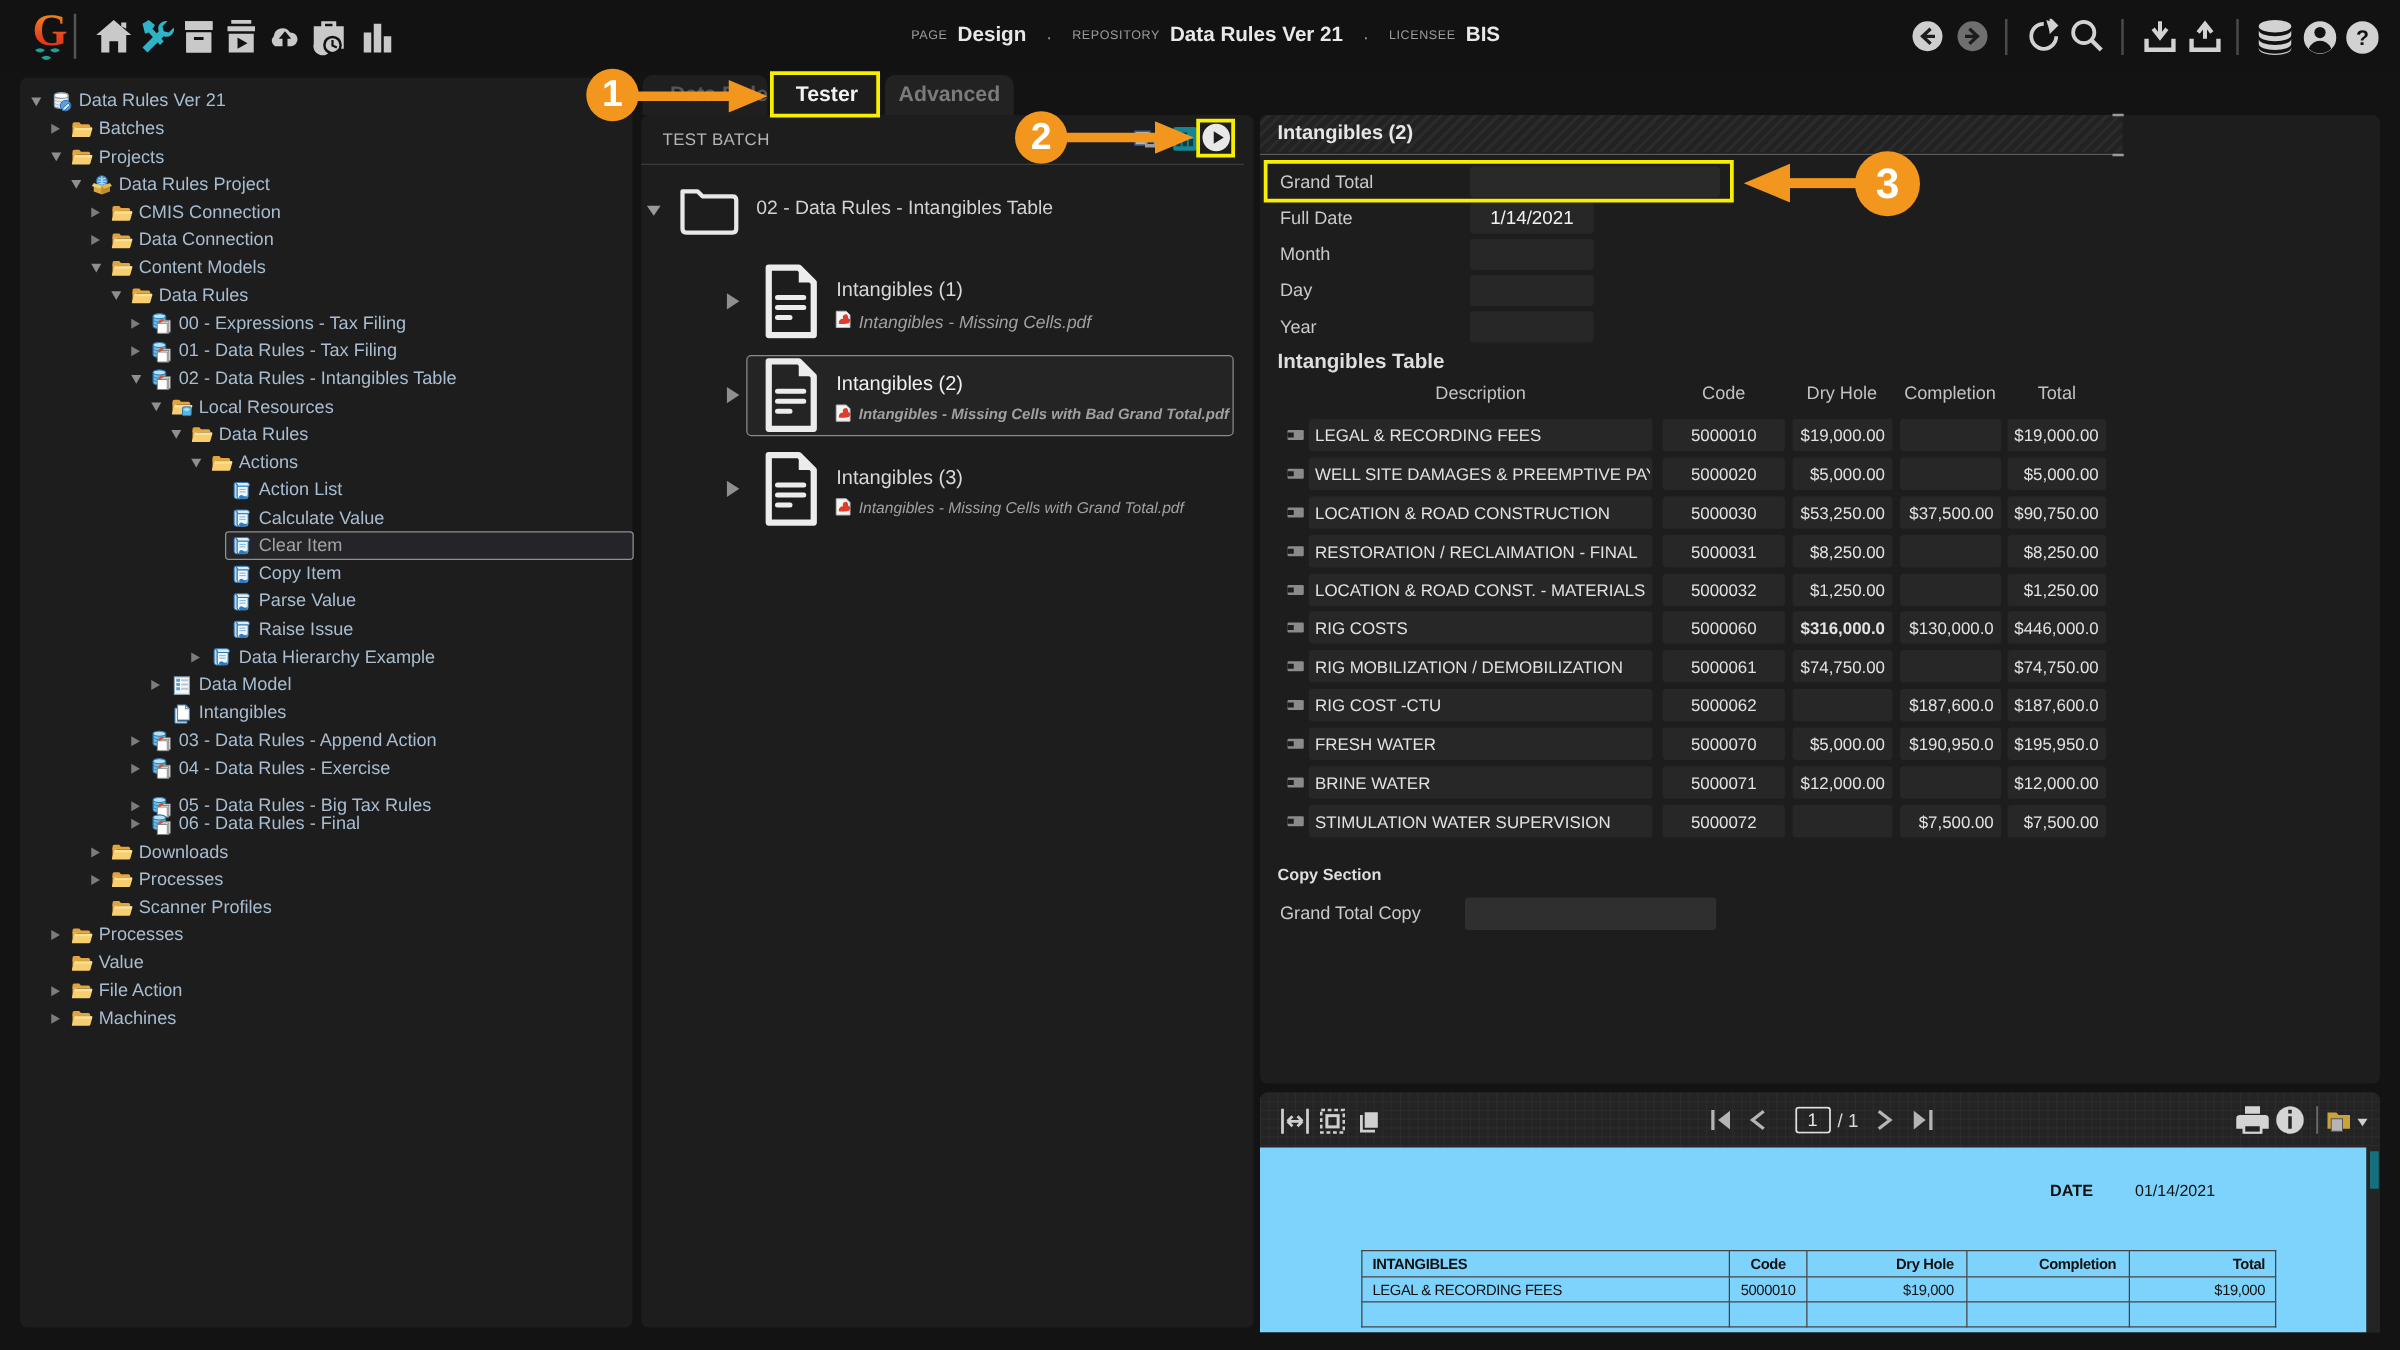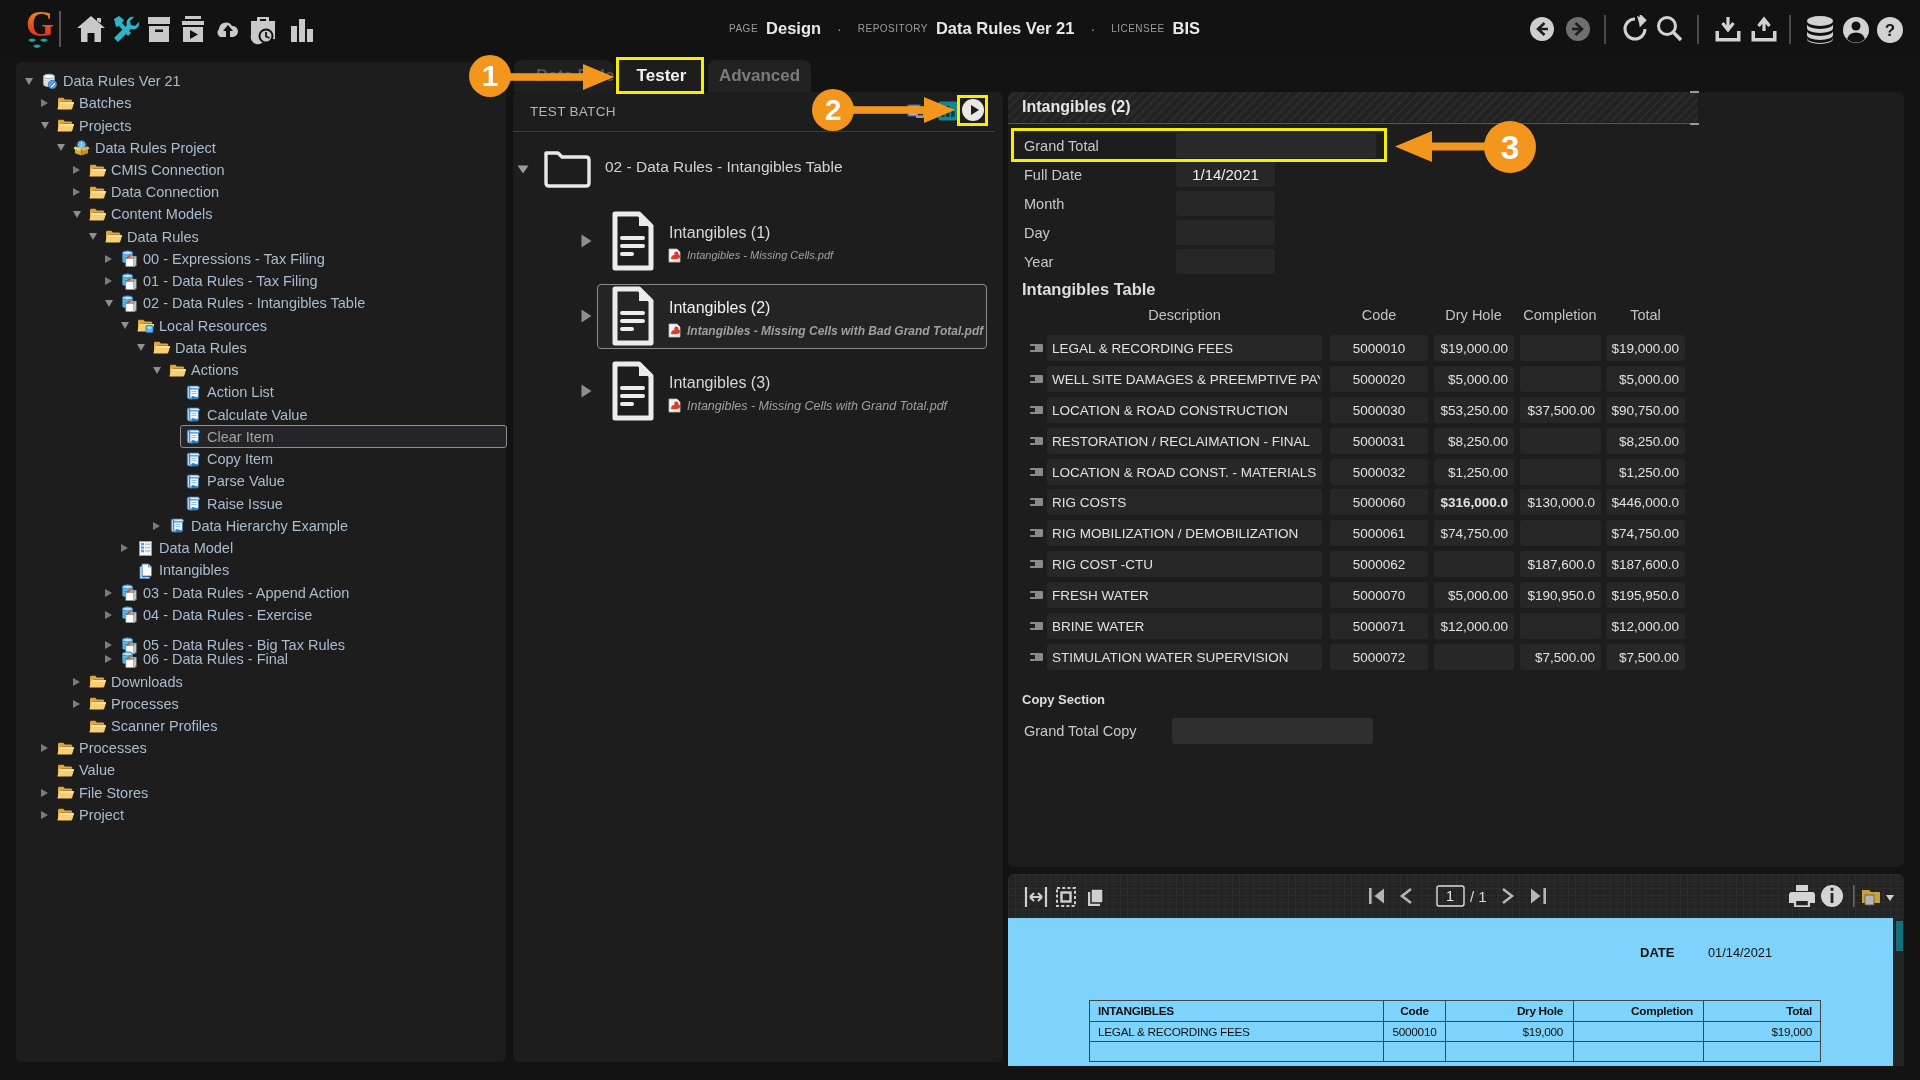--- a/index.html
+++ b/index.html
@@ -644,37 +644,37 @@
         <span class="trr"></span>
       </span>
       <span class="ticon">
         <svg viewBox="0 0 17 17">
           <path d="M1 4.2 q0 -1.4 1.4 -1.4 h4 l1.4 1.6 h6 q1.2 0 1.2 1.2 v1 h-14 z" fill="#e3a33b"></path>
           <path d="M1 14 V5.5 h14.2 v1 h-11 z" fill="#e8aa45"></path>
           <path d="M3.6 7 h12.6 q1 0 0.7 1 l-1.6 5.6 q-0.3 1 -1.3 1 H1 q-0.8 0 -0.5 -0.9 l1.8 -5.8 q0.3 -0.9 1.3 -0.9 z" fill="#f7cf70"></path>
           <path d="M3.6 7 h12.6 q1 0 0.7 1 l-0.3 1 H2.5 l0.3 -1 q0.2 -1 0.8 -1 z" fill="#fbe098"></path>
         </svg>
       </span>
-      <span>File Stores</span>
+      <span>File Action</span>
     </div>
   </div>
 <div class="abs" style="left:16px;top:62px;width:490px;">
     <div class="trow" style="top:741.9px;padding-left:25px;width:490px;">
       <span class="tslot">
         <span class="trr"></span>
       </span>
       <span class="ticon">
         <svg viewBox="0 0 17 17">
           <path d="M1 4.2 q0 -1.4 1.4 -1.4 h4 l1.4 1.6 h6 q1.2 0 1.2 1.2 v1 h-14 z" fill="#e3a33b"></path>
           <path d="M1 14 V5.5 h14.2 v1 h-11 z" fill="#e8aa45"></path>
           <path d="M3.6 7 h12.6 q1 0 0.7 1 l-1.6 5.6 q-0.3 1 -1.3 1 H1 q-0.8 0 -0.5 -0.9 l1.8 -5.8 q0.3 -0.9 1.3 -0.9 z" fill="#f7cf70"></path>
           <path d="M3.6 7 h12.6 q1 0 0.7 1 l-0.3 1 H2.5 l0.3 -1 q0.2 -1 0.8 -1 z" fill="#fbe098"></path>
         </svg>
       </span>
-      <span>Project</span>
+      <span>Machines</span>
     </div>
   </div>
 <div class="abs" style="left:514px;top:60px;width:100px;height:32px;background:#1f1f1f;border-radius:8px 8px 0 0;display:flex;align-items:center;justify-content:flex-start;padding-left:22px;color:#565656;font-weight:bold;font-size:17px;overflow:hidden;white-space:nowrap;">Data Rules Ver 21</div>
 <div class="abs" style="left:619px;top:60px;width:85px;height:32px;background:#1d1d1d;display:flex;align-items:center;justify-content:center;color:#f2f2f2;font-weight:bold;font-size:17px;">Tester</div>
 <div class="abs" style="left:708px;top:60px;width:103px;height:32px;background:#222222;border-radius:8px 8px 0 0;display:flex;align-items:center;justify-content:center;color:#7b7b7b;font-weight:bold;font-size:17px;">Advanced</div>
 <div class="card" style="left:513px;top:92px;width:490px;height:970px;">
 <div class="abs" style="left:17px;top:0;height:39px;display:flex;align-items:center;color:#b5b5b5;font-size:13.5px;letter-spacing:0.3px;">TEST BATCH</div>
 <div class="abs" style="left:0;top:39px;width:482px;height:1px;background:#3c3c3c;"></div>
 <div class="abs" style="left:394px;top:10px;width:20px;height:18px;"><svg viewBox="0 0 20 18">
         <rect x="1" y="3" width="12" height="11" fill="#b5b5b5" stroke="#3a5f9e" stroke-width="1.2"></rect>
@@ -702,21 +702,21 @@
     <div class="abs" style="left:96px;top:119px;width:47px;height:60px;"><svg viewBox="0 0 47 60">
         <path d="M6 3 h24 l12 12 v42 H6 z" fill="none" stroke="#ececec" stroke-width="5" stroke-linejoin="round"></path>
         <path d="M30 3 l12 12 h-12 z" fill="#ececec"></path>
         <path d="M13 27 h21 M13 35 h21 M13 43 h10" stroke="#ececec" stroke-width="4" stroke-linecap="round"></path>
       </svg></div>
     <div class="abs" style="left:156px;top:132px;color:#d8d8d8;font-size:16px;">Intangibles (1)</div>
     <div class="abs" style="left:155px;top:156px;width:13px;height:15px;"><svg viewBox="0 0 13 15">
         <path d="M1 1 h8 l3 3 v10 h-11 z" fill="#f4f4f4" stroke="#bbb" stroke-width="0.8"></path>
         <path d="M3 11 q0 -4 3.5 -4 q-1 -3 1.5 -3.5 q2.5 -0.5 2.5 3 q2 0.5 1.5 2.5 q-0.5 2 -3 2 q-3.5 0.5 -6 0 z" fill="#e03c2a"></path>
       </svg></div>
-    <div class="abs" style="left:174px;top:157px;color:#a0a0a0;font-size:11px;font-style:italic;white-space:nowrap;">Intangibles - Missing Cells.pdf</div>
+    <div class="abs" style="left:174px;top:157px;color:#a0a0a0;font-size:14px;font-style:italic;white-space:nowrap;">Intangibles - Missing Cells.pdf</div>
 <div class="abs" style="left:84px;top:192px;width:390px;height:65px;border:1px solid #8a8a8a;border-radius:4px;background:#242424;"></div>
     <div class="abs" style="left:68px;top:217px;"><svg width="11" height="14">
         <path d="M0.5 0.5 L10.5 7 L0.5 13.5 z" fill="#8f8f8f"></path>
       </svg></div>
     <div class="abs" style="left:96px;top:194px;width:47px;height:60px;"><svg viewBox="0 0 47 60">
         <path d="M6 3 h24 l12 12 v42 H6 z" fill="none" stroke="#ececec" stroke-width="5" stroke-linejoin="round"></path>
         <path d="M30 3 l12 12 h-12 z" fill="#ececec"></path>
         <path d="M13 27 h21 M13 35 h21 M13 43 h10" stroke="#ececec" stroke-width="4" stroke-linecap="round"></path>
       </svg></div>
     <div class="abs" style="left:156px;top:207px;color:#f0f0f0;font-size:16px;">Intangibles (2)</div>

